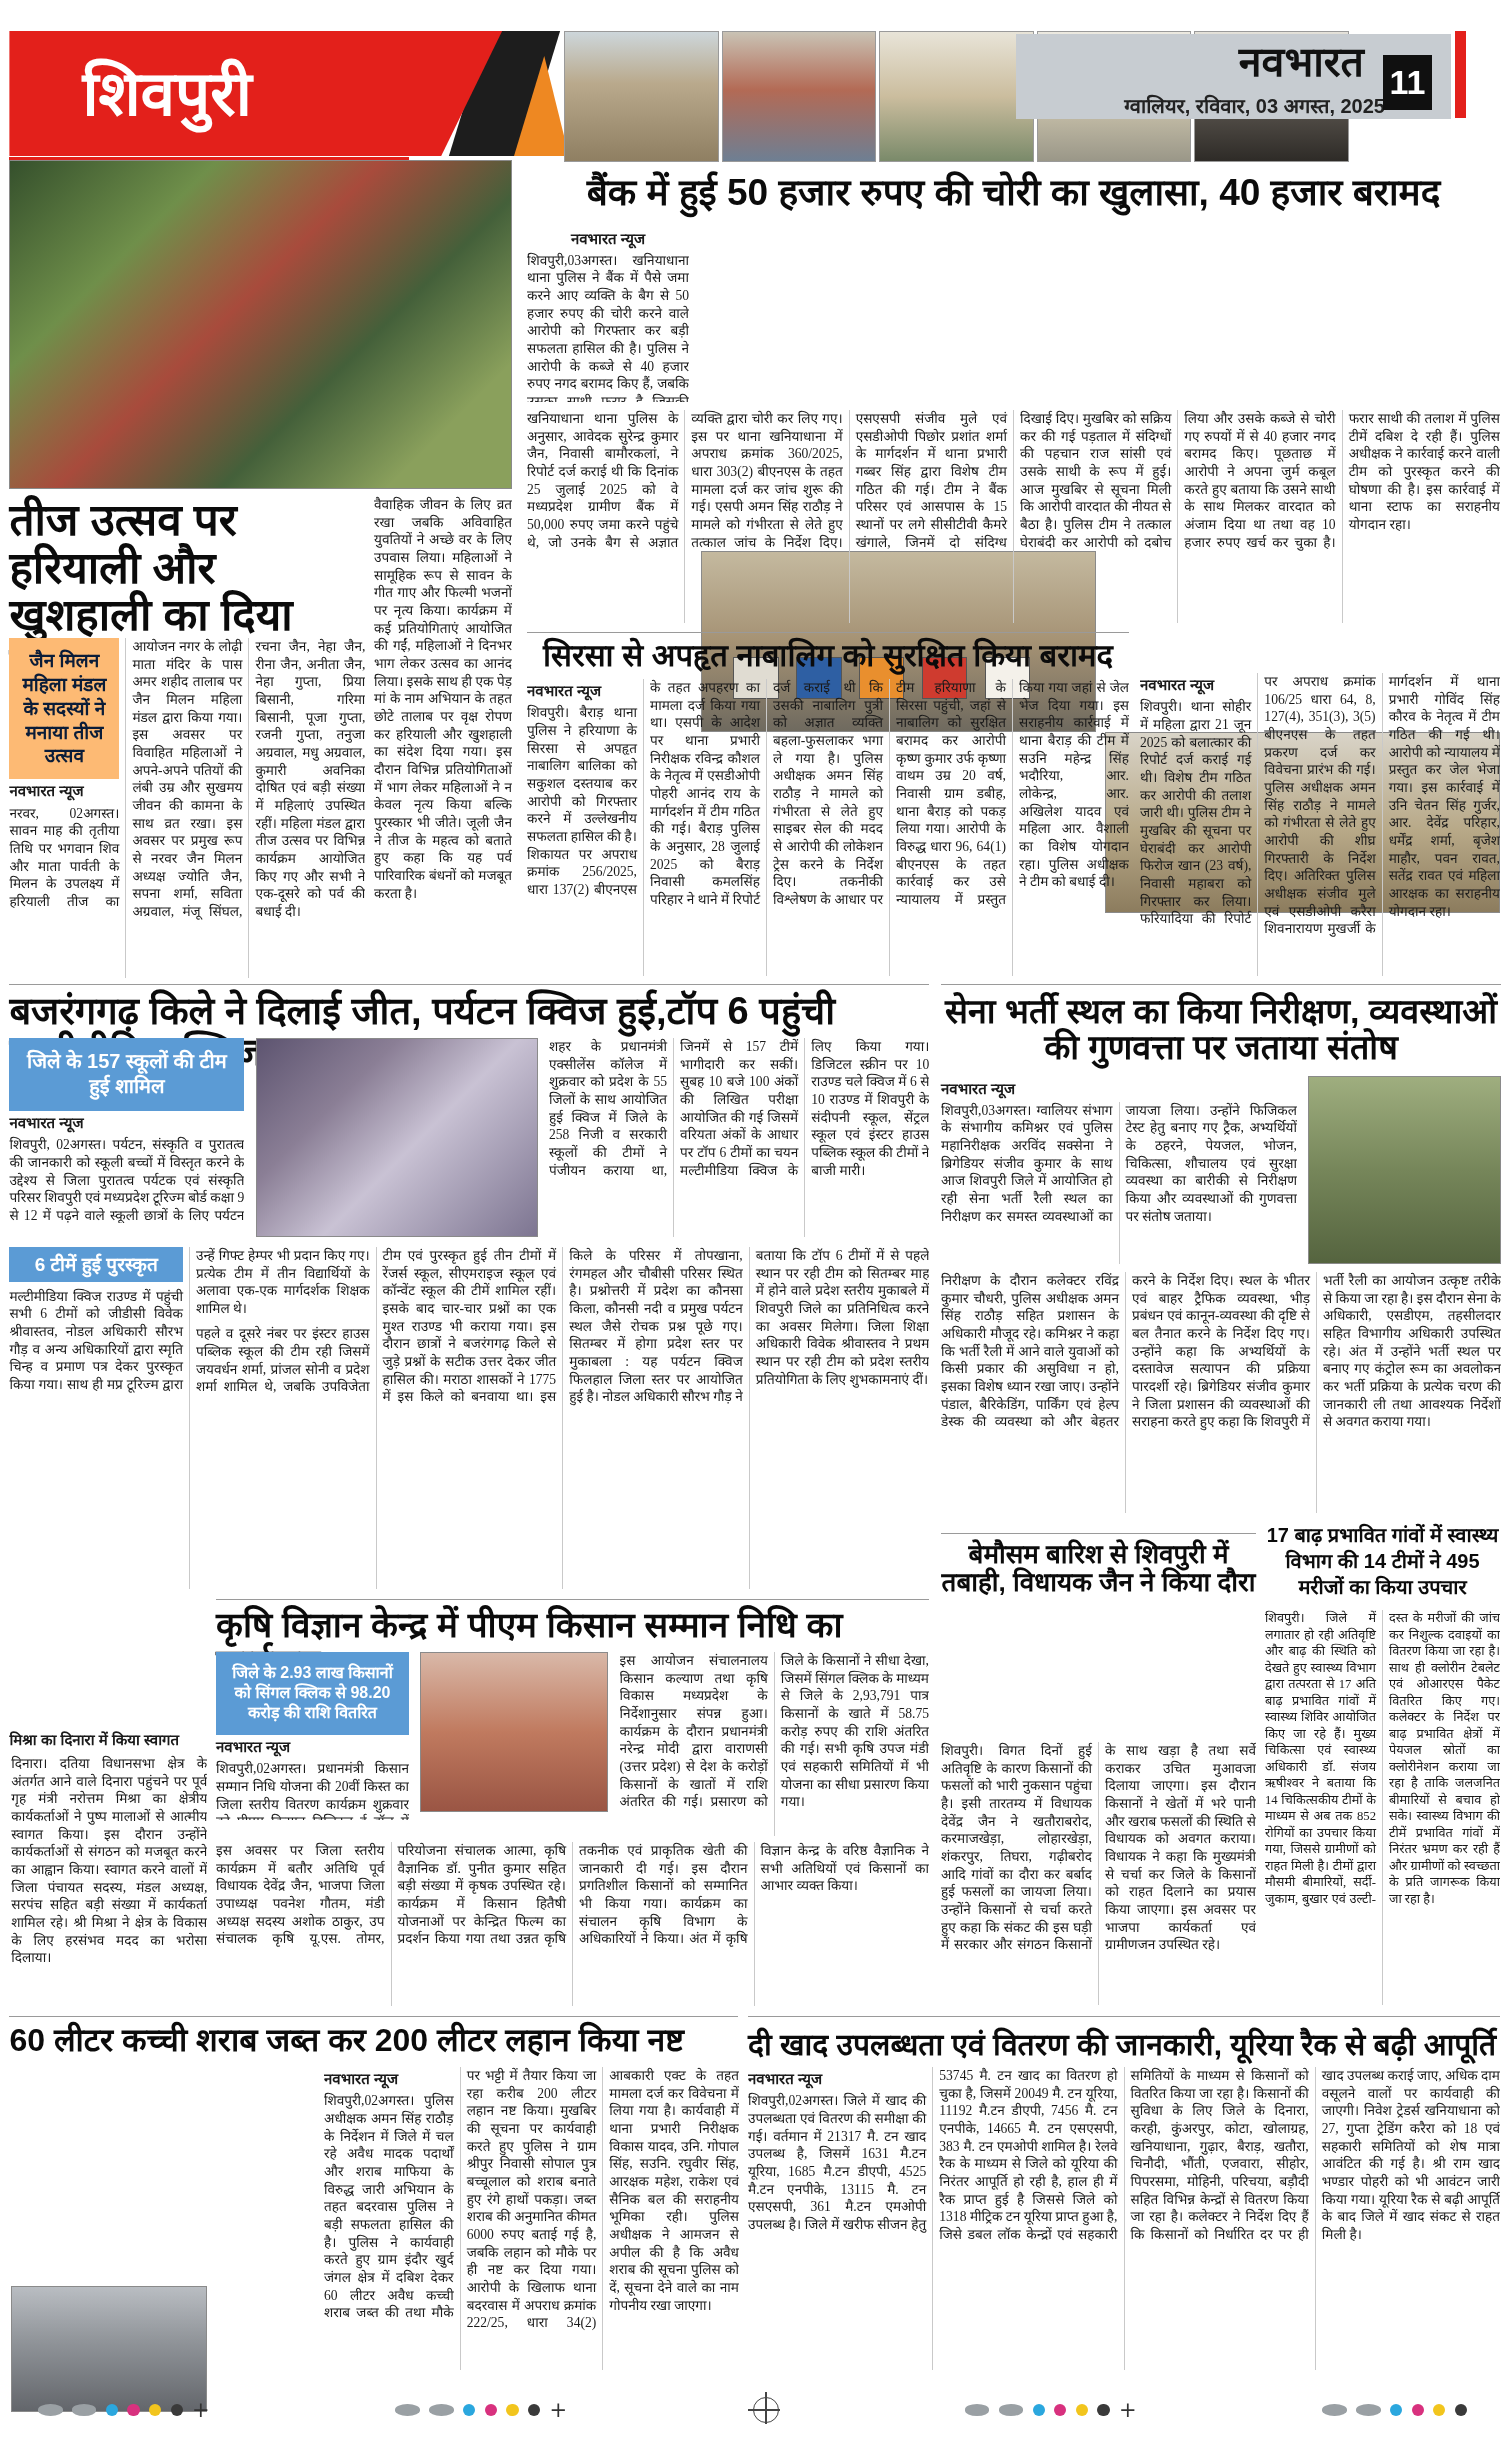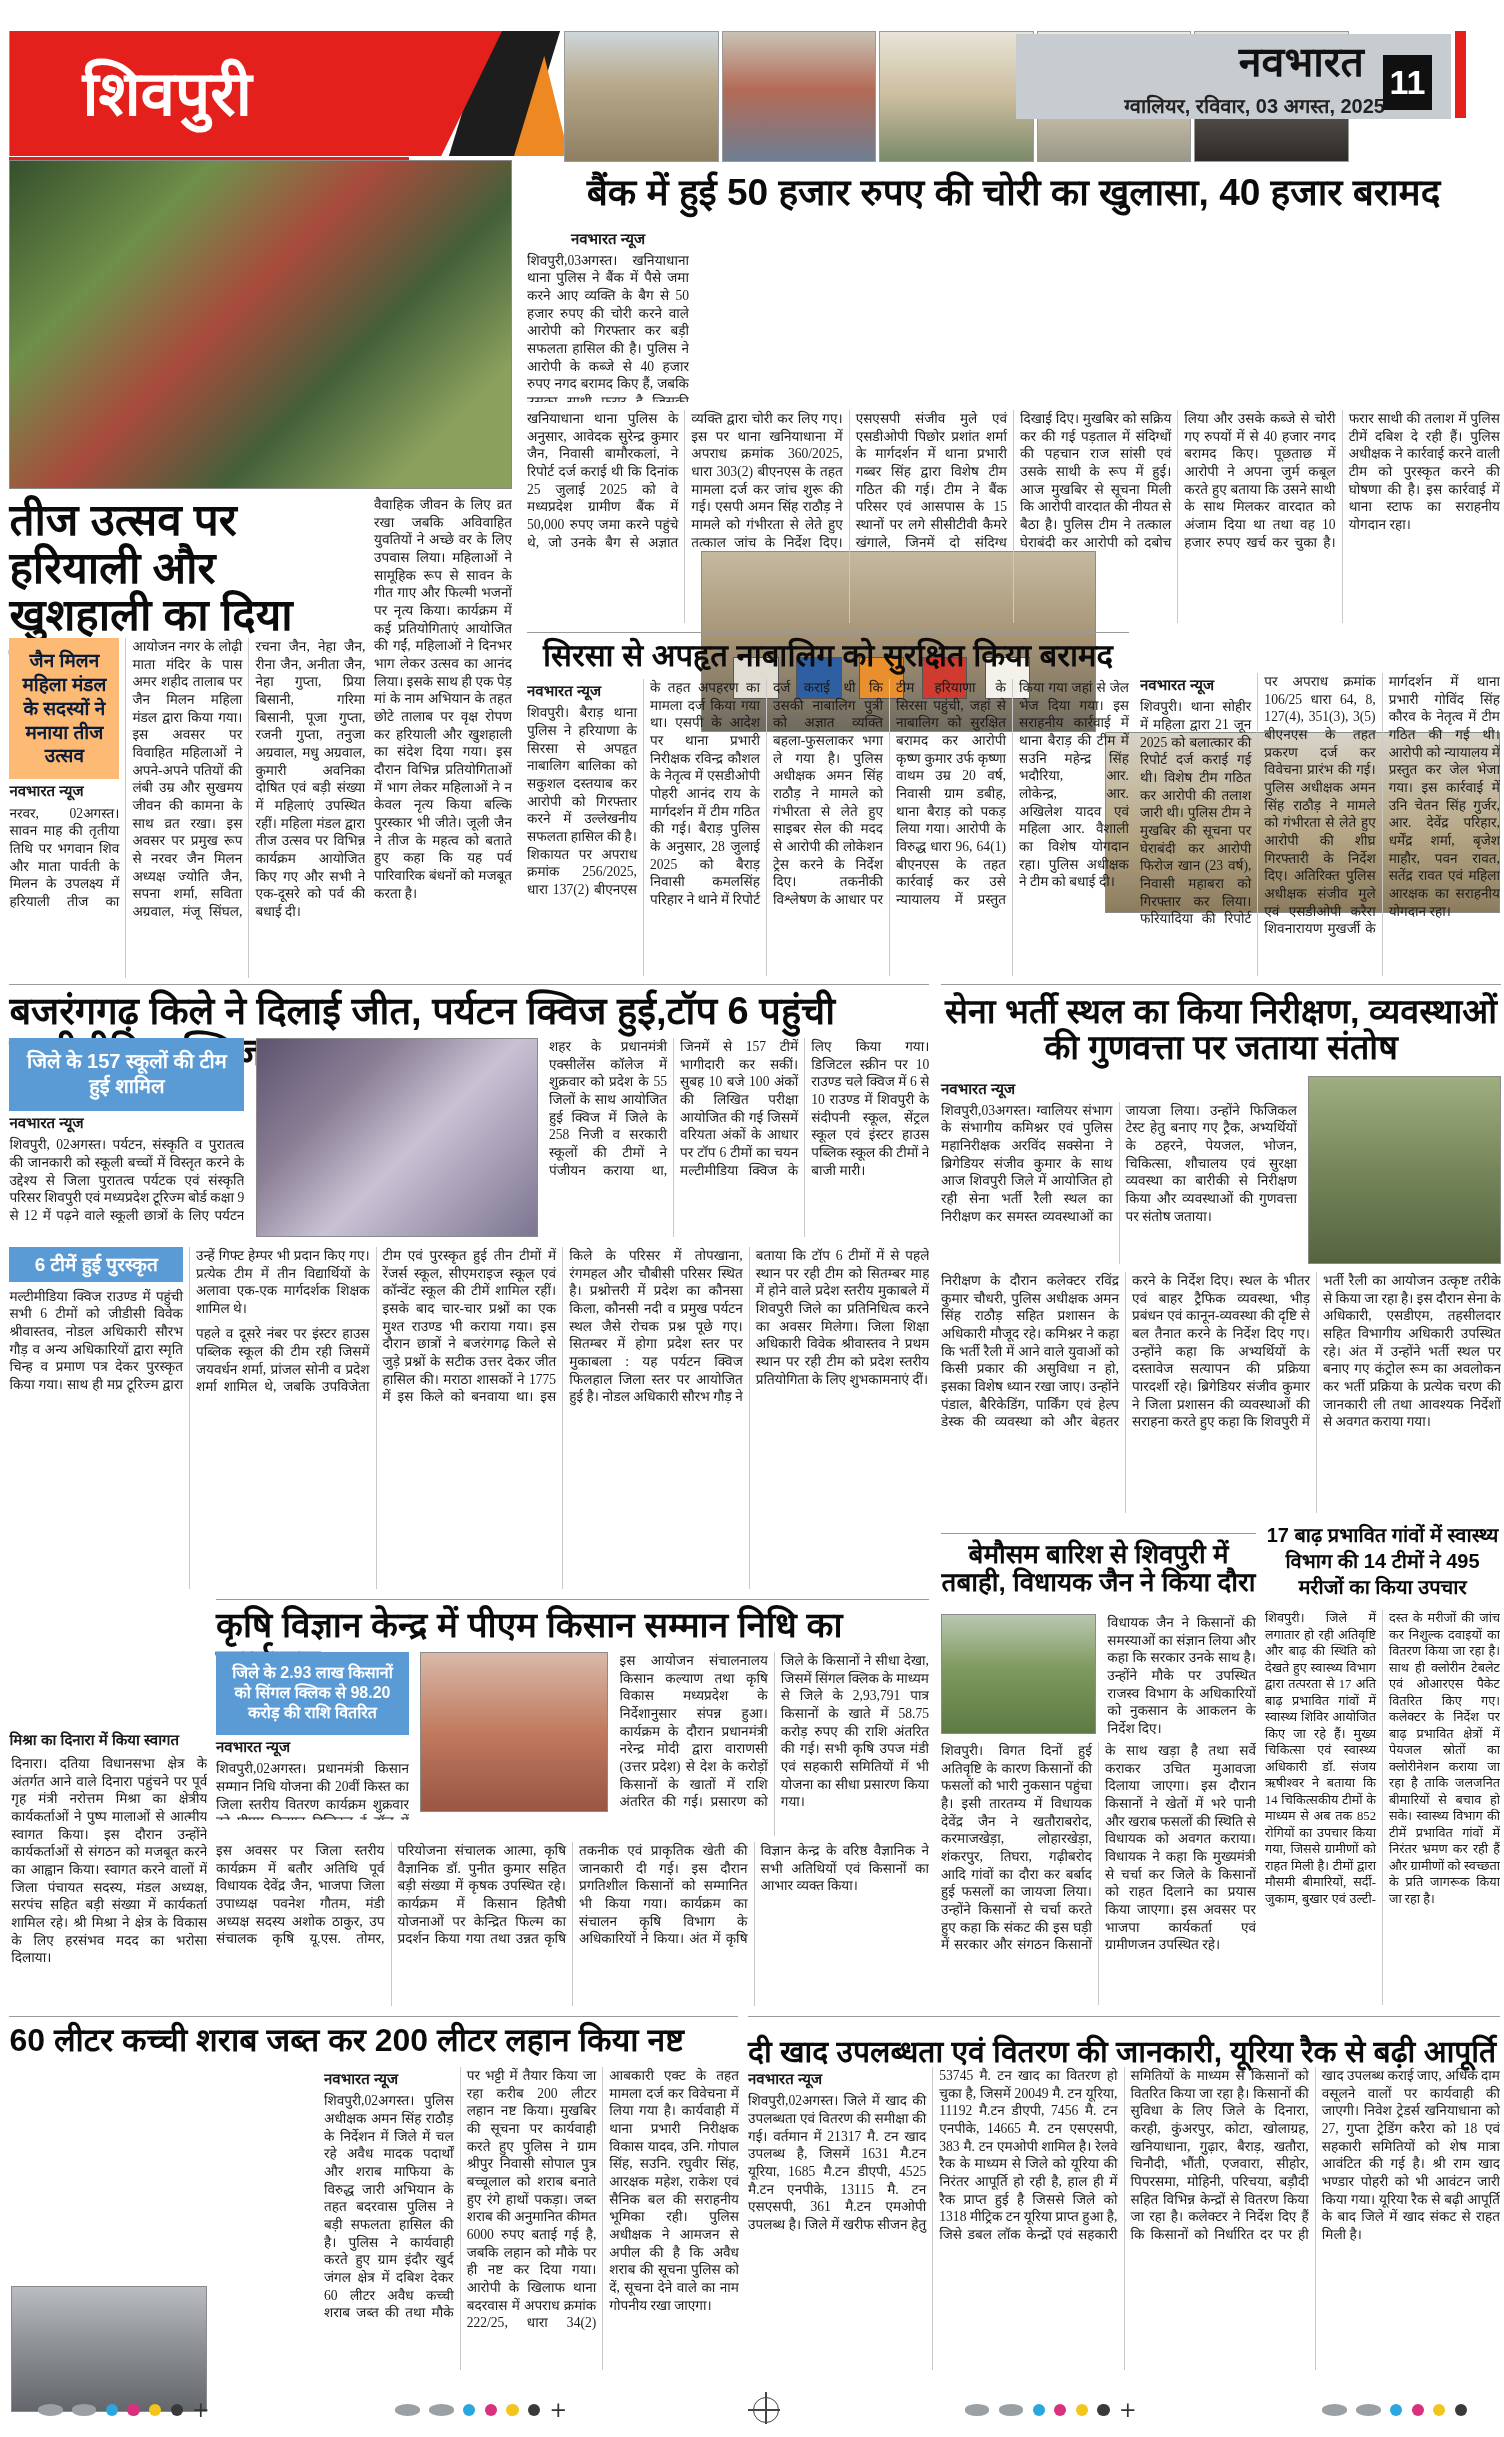--- a/index.html
+++ b/index.html
@@ -178,24 +178,20 @@
   </div>
 
   <div class="abs hl center" style="left:1265px;top:1522px;width:235px;font-size:20px;line-height:1.3;">17 बाढ़ प्रभावित गांवों में स्वास्थ्य विभाग की 14 टीमों ने 495 मरीजों का किया उपचार</div>
   <div class="abs" style="left:1265px;top:1610px;width:235px;height:395px;">
     <div class="colwrap c2 bodytxt" style="font-size:12.7px;">
       <p style="margin:0;">शिवपुरी। जिले में लगातार हो रही अतिवृष्टि और बाढ़ की स्थिति को देखते हुए स्वास्थ्य विभाग द्वारा तत्परता से 17 अति बाढ़ प्रभावित गांवों में स्वास्थ्य शिविर आयोजित किए जा रहे हैं। मुख्य चिकित्सा एवं स्वास्थ्य अधिकारी डॉ. संजय ऋषीश्वर ने बताया कि 14 चिकित्सकीय टीमों के माध्यम से अब तक 852 रोगियों का उपचार किया गया, जिससे ग्रामीणों को राहत मिली है। टीमों द्वारा मौसमी बीमारियों, सर्दी-जुकाम, बुखार एवं उल्टी-दस्त के मरीजों की जांच कर निशुल्क दवाइयों का वितरण किया जा रहा है। साथ ही क्लोरीन टेबलेट एवं ओआरएस पैकेट वितरित किए गए। कलेक्टर के निर्देश पर बाढ़ प्रभावित क्षेत्रों में पेयजल स्रोतों का क्लोरीनेशन कराया जा रहा है ताकि जलजनित बीमारियों से बचाव हो सके। स्वास्थ्य विभाग की टीमें प्रभावित गांवों में निरंतर भ्रमण कर रही हैं और ग्रामीणों को स्वच्छता के प्रति जागरूक किया जा रहा है।</p>
     </div>
   </div>
 
   <div class="abs hl center secline" style="left:941px;top:1533px;width:315px;font-size:26px;padding-top:5.6px;">बेमौसम बारिश से शिवपुरी में तबाही, विधायक जैन ने किया दौरा</div>
-  <div class="abs row" style="left:941px;top:1614px;width:315px;height:120px;">
-    <div class="photo p-rain" style="width:155px;height:120px;"></div>
-    <p class="bodytxt" style="flex:1;margin:0;overflow:hidden;">विधायक जैन ने किसानों की समस्याओं का संज्ञान लिया और कहा कि सरकार उनके साथ है। उन्होंने मौके पर उपस्थित राजस्व विभाग के अधिकारियों को नुकसान के आकलन के निर्देश दिए।</p>
-  </div>
   <div class="abs" style="left:941px;top:1742px;width:315px;height:263px;">
     <div class="colwrap c2 bodytxt">
       <p style="margin:0;">शिवपुरी। विगत दिनों हुई अतिवृष्टि के कारण किसानों की फसलों को भारी नुकसान पहुंचा है। इसी तारतम्य में विधायक देवेंद्र जैन ने खतौराबरोद, करमाजखेड़ा, लोहारखेड़ा, शंकरपुर, तिघरा, गढ़ीबरोद आदि गांवों का दौरा कर बर्बाद हुई फसलों का जायजा लिया। उन्होंने किसानों से चर्चा करते हुए कहा कि संकट की इस घड़ी में सरकार और संगठन किसानों के साथ खड़ा है तथा सर्वे कराकर उचित मुआवजा दिलाया जाएगा। इस दौरान किसानों ने खेतों में भरे पानी और खराब फसलों की स्थिति से विधायक को अवगत कराया। विधायक ने कहा कि मुख्यमंत्री से चर्चा कर जिले के किसानों को राहत दिलाने का प्रयास किया जाएगा। इस अवसर पर भाजपा कार्यकर्ता एवं ग्रामीणजन उपस्थित रहे।</p>
     </div>
   </div>
 
   <div class="abs hl secline" style="left:216px;top:1599px;width:713px;font-size:35px;padding-top:5.6px;">कृषि विज्ञान केन्द्र में पीएम किसान सम्मान निधि का कार्यक्रम</div>
   <div class="abs row" style="left:216px;top:1652px;width:713px;height:184px;">
     <div style="width:193px;">
       <div class="kicker" style="font-size:16px;">जिले के 2.93 लाख किसानों को सिंगल क्लिक से 98.20 करोड़ की राशि वितरित</div>
@@ -221,21 +217,21 @@
 
   <div class="abs hl secline" style="left:9.4px;top:2016px;width:729px;font-size:32px;padding-top:5.6px;">60 लीटर कच्ची शराब जब्त कर 200 लीटर लहान किया नष्ट</div>
 
   <div class="abs" style="left:324px;top:2067px;width:415px;height:303px;">
     <div class="colwrap c3 bodytxt">
       <div class="byline">नवभारत न्यूज</div>
       <p style="margin:0;">शिवपुरी,02अगस्त। पुलिस अधीक्षक अमन सिंह राठौड़ के निर्देशन में जिले में चल रहे अवैध मादक पदार्थों और शराब माफिया के विरुद्ध जारी अभियान के तहत बदरवास पुलिस ने बड़ी सफलता हासिल की है। पुलिस ने कार्यवाही करते हुए ग्राम इंदौर खुर्द जंगल क्षेत्र में दबिश देकर 60 लीटर अवैध कच्ची शराब जब्त की तथा मौके पर भट्टी में तैयार किया जा रहा करीब 200 लीटर लहान नष्ट किया। मुखबिर की सूचना पर कार्यवाही करते हुए पुलिस ने ग्राम श्रीपुर निवासी सोपाल पुत्र बच्चूलाल को शराब बनाते हुए रंगे हाथों पकड़ा। जब्त शराब की अनुमानित कीमत 6000 रुपए बताई गई है, जबकि लहान को मौके पर ही नष्ट कर दिया गया। आरोपी के खिलाफ थाना बदरवास में अपराध क्रमांक 222/25, धारा 34(2) आबकारी एक्ट के तहत मामला दर्ज कर विवेचना में लिया गया है। कार्यवाही में थाना प्रभारी निरीक्षक विकास यादव, उनि. गोपाल सिंह, सउनि. रघुवीर सिंह, आरक्षक महेश, राकेश एवं सैनिक बल की सराहनीय भूमिका रही। पुलिस अधीक्षक ने आमजन से अपील की है कि अवैध शराब की सूचना पुलिस को दें, सूचना देने वाले का नाम गोपनीय रखा जाएगा।</p>
     </div>
   </div>
 
-  <div class="abs hl secline" style="left:748px;top:2016px;width:752px;font-size:30px;padding-top:19px;">दी खाद उपलब्धता एवं वितरण की जानकारी, यूरिया रैक से बढ़ी आपूर्ति</div>
+  <div class="abs hl secline" style="left:748px;top:2016px;width:752px;font-size:30px;padding-top:12px;">दी खाद उपलब्धता एवं वितरण की जानकारी, यूरिया रैक से बढ़ी आपूर्ति</div>
   <div class="abs" style="left:748px;top:2067px;width:752px;height:303px;">
     <div class="colwrap c4 bodytxt">
       <div class="byline">नवभारत न्यूज</div>
       <p style="margin:0;">शिवपुरी,02अगस्त। जिले में खाद की उपलब्धता एवं वितरण की समीक्षा की गई। वर्तमान में 21317 मै. टन खाद उपलब्ध है, जिसमें 1631 मै.टन यूरिया, 1685 मै.टन डीएपी, 4525 मै.टन एनपीके, 13115 मै. टन एसएसपी, 361 मै.टन एमओपी उपलब्ध है। जिले में खरीफ सीजन हेतु 53745 मै. टन खाद का वितरण हो चुका है, जिसमें 20049 मै. टन यूरिया, 11192 मै.टन डीएपी, 7456 मै. टन एनपीके, 14665 मै. टन एसएसपी, 383 मै. टन एमओपी शामिल है। रेलवे रैक के माध्यम से जिले को यूरिया की निरंतर आपूर्ति हो रही है, हाल ही में रैक प्राप्त हुई है जिससे जिले को 1318 मीट्रिक टन यूरिया प्राप्त हुआ है, जिसे डबल लॉक केन्द्रों एवं सहकारी समितियों के माध्यम से किसानों को वितरित किया जा रहा है। किसानों की सुविधा के लिए जिले के दिनारा, करही, कुंअरपुर, कोटा, खोलाग्रह, खनियाधाना, गुढ़ार, बैराड़, खतौरा, चिनौदी, भौंती, एजवारा, सीहोर, पिपरसमा, मोहिनी, परिचया, बड़ौदी सहित विभिन्न केन्द्रों से वितरण किया जा रहा है। कलेक्टर ने निर्देश दिए हैं कि किसानों को निर्धारित दर पर ही खाद उपलब्ध कराई जाए, अधिक दाम वसूलने वालों पर कार्यवाही की जाएगी। निवेश ट्रेडर्स खनियाधाना को 27, गुप्ता ट्रेडिंग करैरा को 18 एवं सहकारी समितियों को शेष मात्रा आवंटित की गई है। श्री राम खाद भण्डार पोहरी को भी आवंटन जारी किया गया। यूरिया रैक से बढ़ी आपूर्ति के बाद जिले में खाद संकट से राहत मिली है।</p>
     </div>
   </div>
 
   <div class="abs marks">
     <div class="mgroup">
       <span class="oval"></span>

